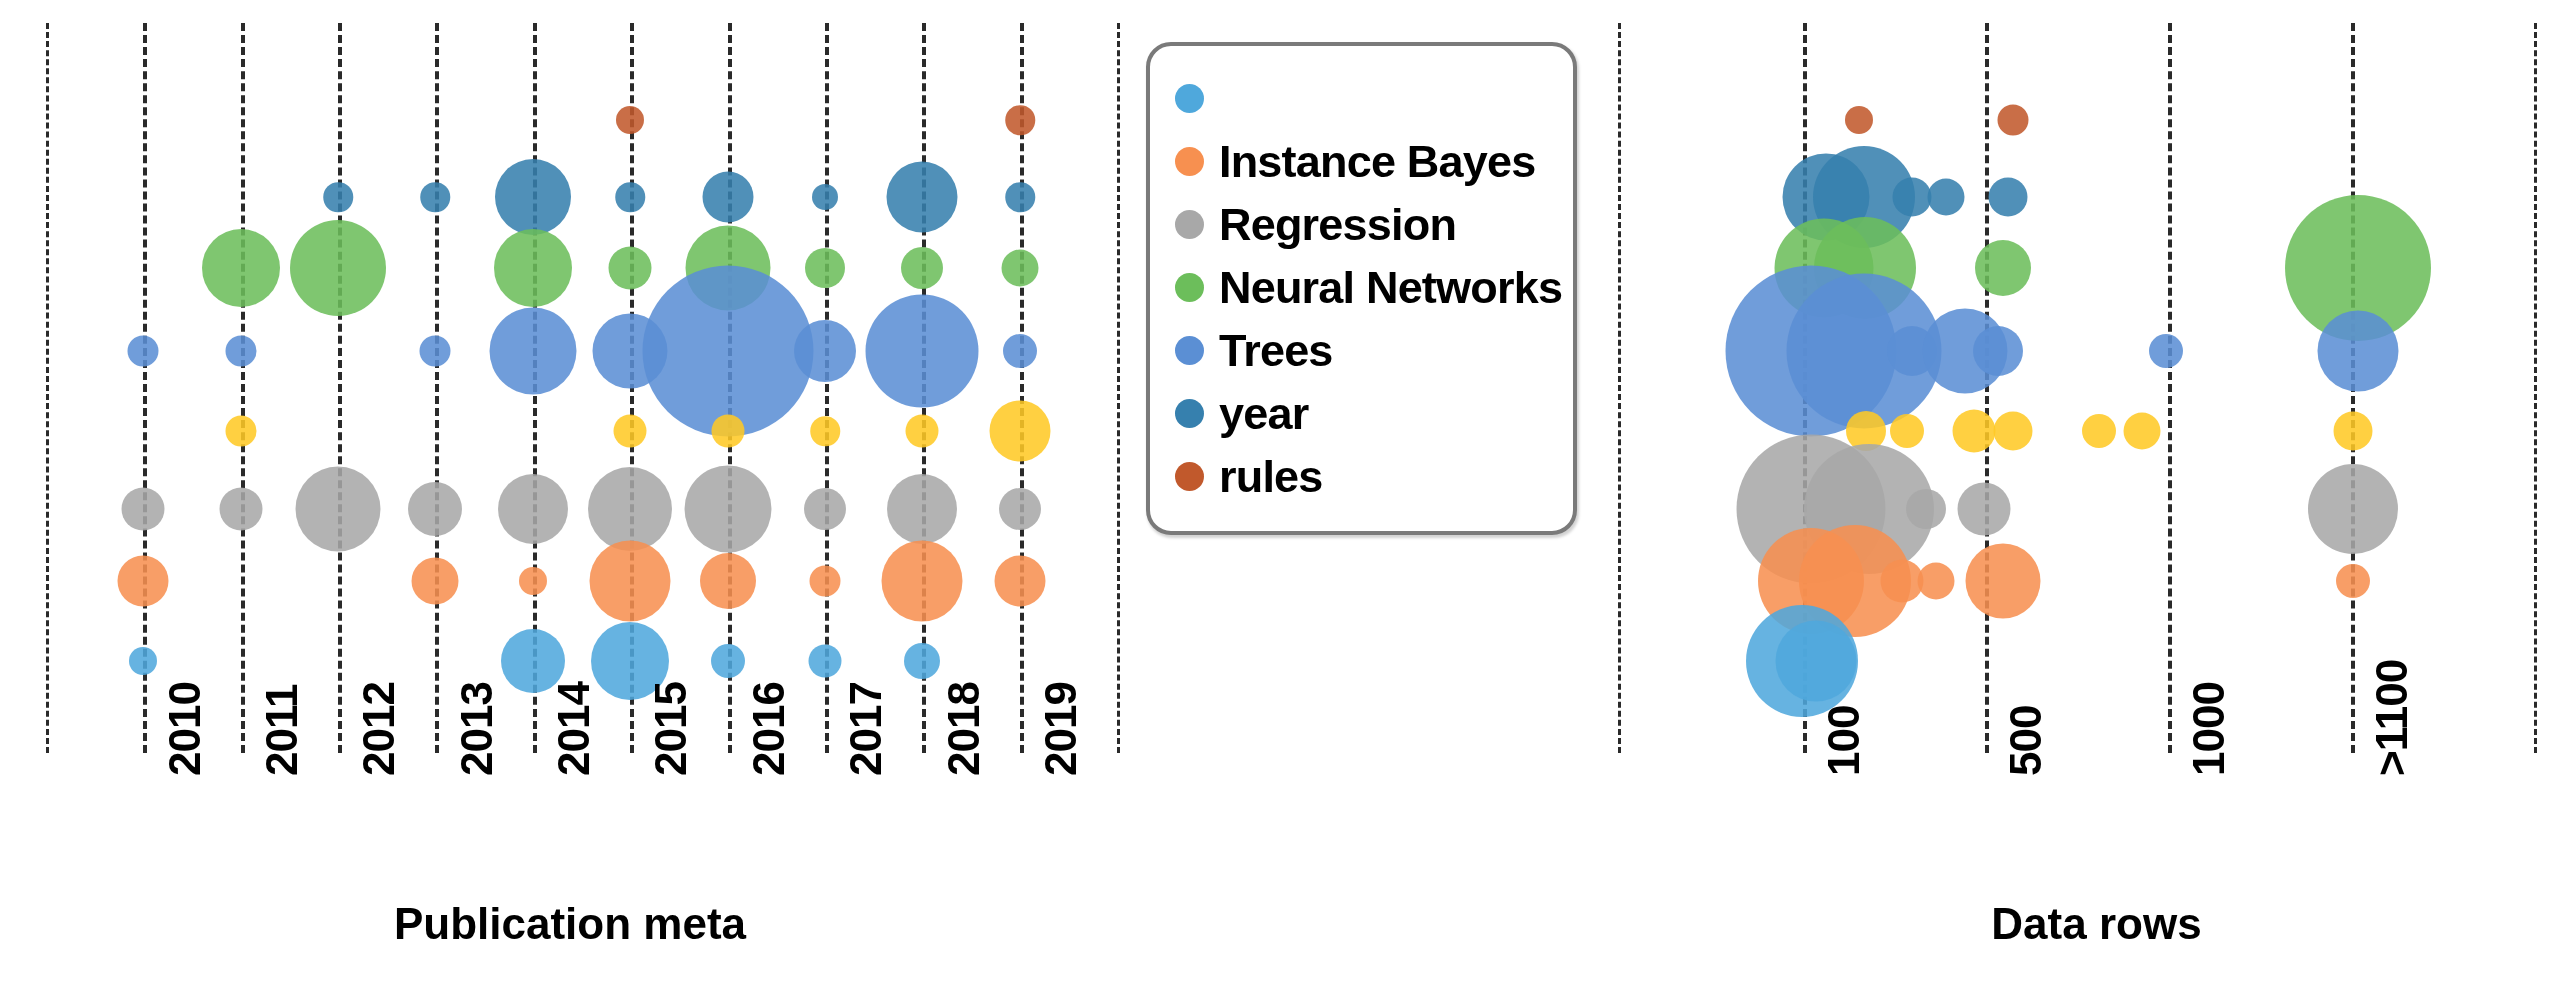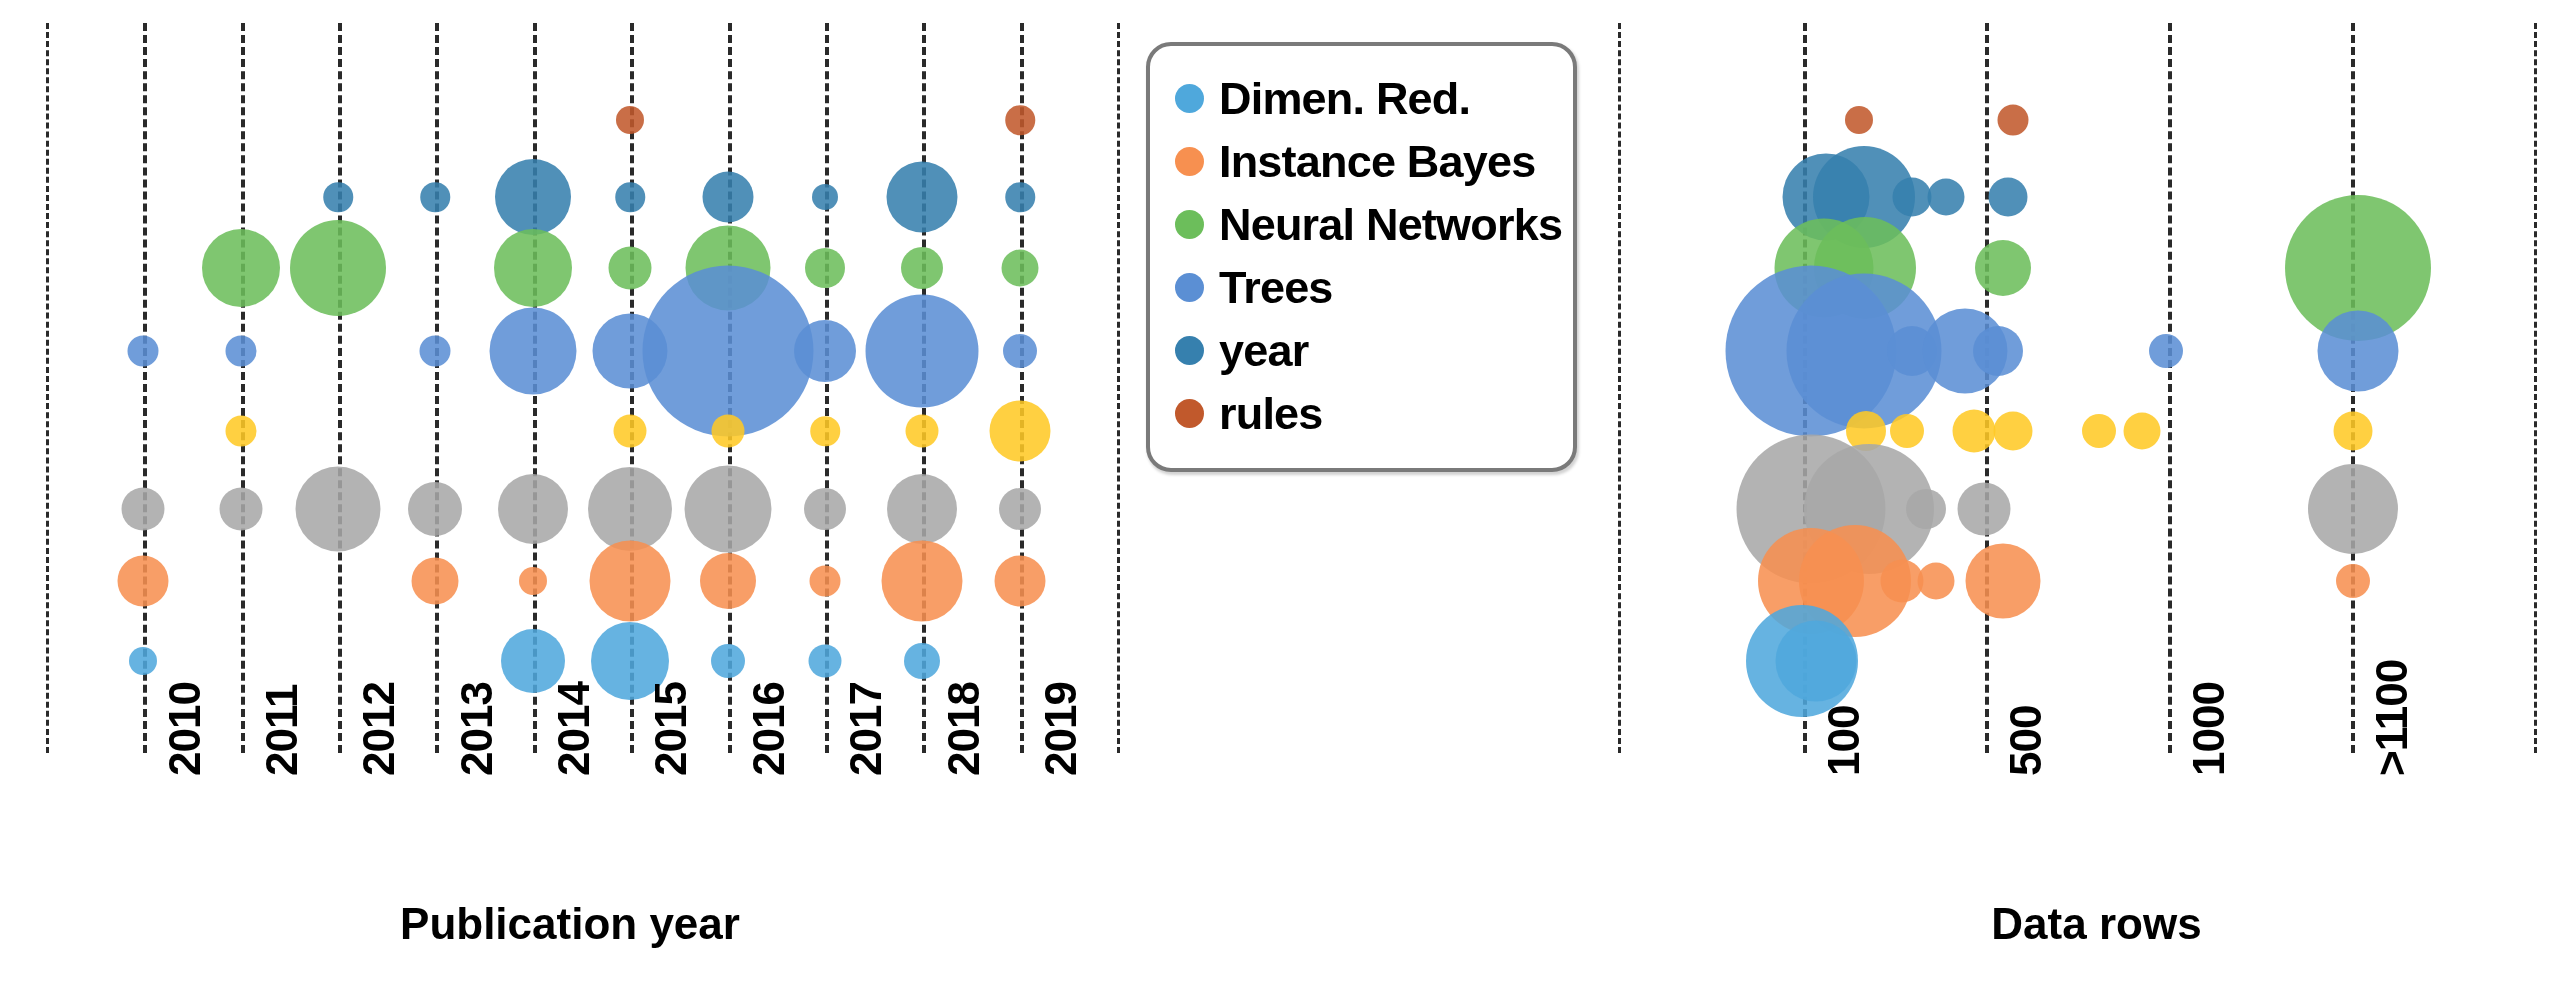--- a/index.html
+++ b/index.html
@@ -181,32 +181,35 @@
         <div class="tick-label" style="left: 257px; top: 776px;">2011</div>
         <div class="tick-label" style="left: 354px; top: 776px;">2012</div>
         <div class="tick-label" style="left: 452px; top: 776px;">2013</div>
         <div class="tick-label" style="left: 549px; top: 776px;">2014</div>
         <div class="tick-label" style="left: 646px; top: 776px;">2015</div>
         <div class="tick-label" style="left: 744px; top: 776px;">2016</div>
         <div class="tick-label" style="left: 841px; top: 776px;">2017</div>
         <div class="tick-label" style="left: 939px; top: 776px;">2018</div>
         <div class="tick-label" style="left: 1036px; top: 776px;">2019</div>
       </div>
-    <div class="axis-title" id="left-axis-title" style="left:0; width:1140px; top:899px;">Publication year</div>
+    <div class="axis-title" id="left-axis-title" style="left:0; width:1140px; top:899px;">Publication meta</div>
   </div>
 
   <div id="legend-wrap">
     <div id="legend-box">
         <div class="legend-item">
           <span class="legend-swatch" style="background: rgb(79, 168, 220);"></span>
-          <span class="legend-label">Dimen. Red.</span>
         </div>
         <div class="legend-item">
           <span class="legend-swatch" style="background: rgb(247, 144, 80);"></span>
           <span class="legend-label">Instance Bayes</span>
+        </div>
+        <div class="legend-item">
+          <span class="legend-swatch" style="background: rgb(168, 168, 168);"></span>
+          <span class="legend-label">Regression</span>
         </div>
         <div class="legend-item">
           <span class="legend-swatch" style="background: rgb(108, 190, 91);"></span>
           <span class="legend-label">Neural Networks</span>
         </div>
         <div class="legend-item">
           <span class="legend-swatch" style="background: rgb(91, 143, 212);"></span>
           <span class="legend-label"> Trees</span>
         </div>
         <div class="legend-item">

